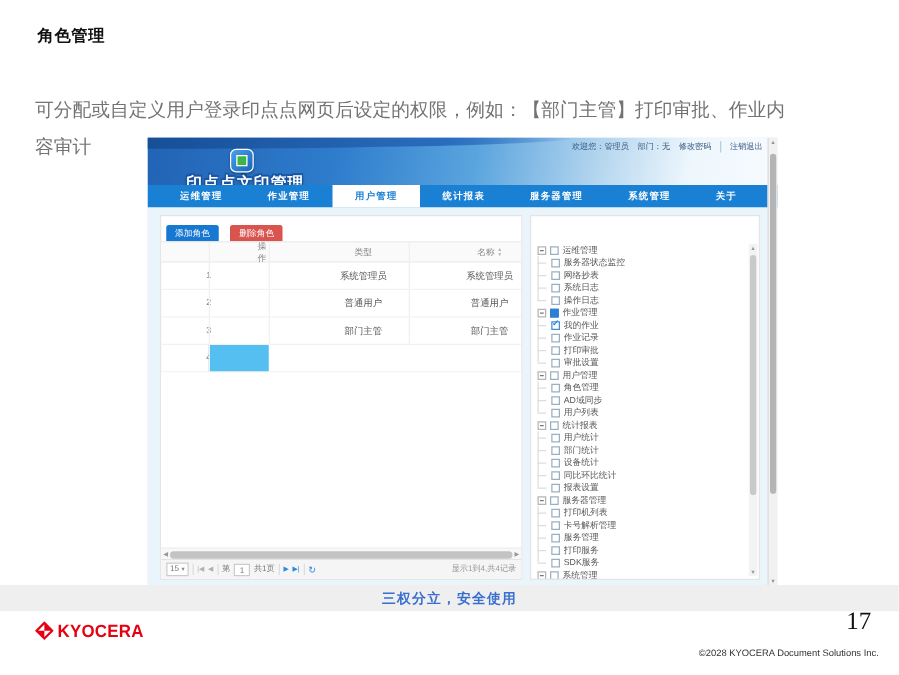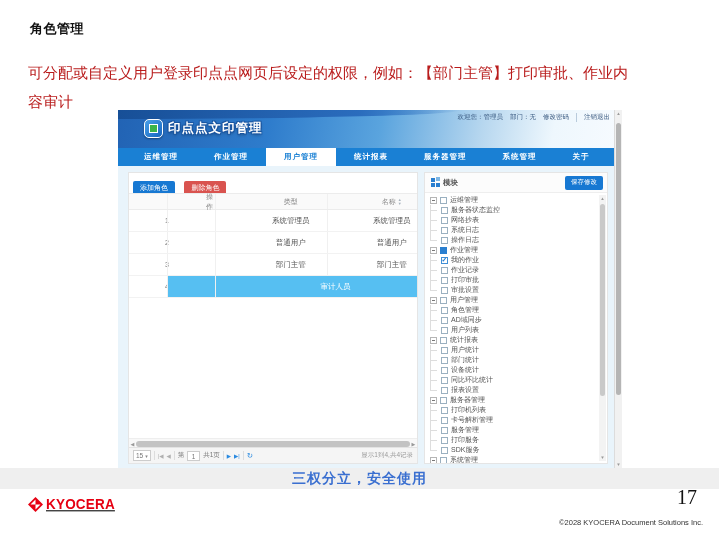--- a/index.html
+++ b/index.html
@@ -2,31 +2,31 @@
 <html><head>
 <meta charset="utf-8">
 <style>
   * { margin:0; padding:0; box-sizing:border-box; }
   html,body { width:719px; height:540px; }
   body { position:relative; overflow:hidden; background:#fff;
          font-family:"Liberation Sans", sans-serif; }
 
   
   .slide-title { position:absolute; left:30px; top:20px; font-size:13px; font-weight:bold; color:#111; letter-spacing:.5px; }
-  .slide-body  { position:absolute; left:28px; top:58px; width:614px; font-size:15px; line-height:29px; color:#b91c1c; }
+  .slide-body  { position:absolute; left:28px; top:74px; width:614px; font-size:15px; line-height:29px; color:#737373; }
 
   
   .app { position:absolute; left:118px; top:110px; width:504px; height:358px; background:#e9f4fb; overflow:hidden; }
 
   
   .app-header { position:absolute; left:0; top:0; right:0; height:38px;
     background:linear-gradient(100deg,#2263b4 0%,#2e7ccc 30%,#5aa4de 52%,#b7d7ef 72%,#eef7fd 86%,#f7fbff 100%); }
   .app-header::before { content:""; position:absolute; left:0; top:0; width:68%; height:9px;
     background:linear-gradient(90deg,#174f97,#2a6cbd 70%,rgba(42,108,189,0)); border-radius:0 0 100% 0; }
-  .logo { position:absolute; left:26px; top:9px; display:flex; align-items:center; }
+  .logo { position:absolute; left:26px; top:9px; display:flex; align-items:center;flex-direction:column; }
   .logo-icon { width:19px; height:19px; border-radius:5px; border:1.5px solid #fff;
     background:linear-gradient(135deg,#4aa0e8,#1565c0); box-shadow:0 1px 2px rgba(0,0,0,.35); position:relative; flex:none; }
   .logo-icon::after { content:""; position:absolute; left:4px; top:4px; width:7px; height:7px;
     background:#3cb44a; border:1.5px solid #fff; }
   .logo-text { margin-left:5px; font-size:12.5px; font-weight:bold; color:#fff; letter-spacing:1px;
     text-shadow:1px 1px 0 #1a55a0,-1px -1px 0 #1a55a0,1px -1px 0 #1a55a0,-1px 1px 0 #1a55a0,0 2px 3px rgba(0,0,0,.35); }
   .welcome { position:absolute; top:3px; right:12px; display:flex; gap:7px; align-items:center;
     font-size:6.5px; color:#3a5a80; }
   .welcome .w-link { cursor:pointer; }
   .welcome .w-logout { border-left:1px solid #b9cbdc; padding-left:7px; }
@@ -108,24 +108,24 @@
   .sb-up { top:1px; } .sb-down { bottom:1px; }
 
   
   .page-scrollbar { position:absolute; right:0; top:0; bottom:0; width:8px; background:#f1f1f1;
     border-left:1px solid #dcdcdc; }
   .ps-thumb { position:absolute; top:13px; height:76%; left:1px; right:1px; background:#b5b5b5; border-radius:3px; }
 
   
   .caption-bar { position:absolute; left:0; right:0; top:468px; height:21px; background:#efefef;
     display:flex; align-items:center; justify-content:center; }
-  .caption-text { color:#3a6fd0; font-size:14px; font-weight:bold; letter-spacing:1px; }
-
-  
-  .brand { position:absolute; left:28px; top:497px; display:flex; gap:3px;text-decoration:underline; }
+  .caption-text { color:#3a6fd0; font-size:11px; font-weight:bold; letter-spacing:1px; }
+
+  
+  .brand { position:absolute; left:28px; top:497px; display:flex; gap:3px; }
   .brand-text { color:#e60012; font-weight:bold; font-size:13.5px; letter-spacing:.2px; transform:scaleY(1.05); }
   .page-number { position:absolute; right:22px; top:486px; font-family:"Liberation Serif", serif;
     font-size:20px; color:#111; }
   .copyright { position:absolute; right:16px; top:518px; font-size:7.5px; color:#333; }
 </style>
 </head>
 <body>
 
 <div class="slide-title">角色管理</div>
 <div class="slide-body">可分配或自定义用户登录印点点网页后设定的权限，例如：【部门主管】打印审批、作业内容审计</div>
@@ -188,21 +188,20 @@
       </div>
       <div class="trow">
         <div class="cell c-num">3</div>
         <div class="cell c-op"></div>
         <div class="cell c-type">部门主管</div>
         <div class="cell c-name">部门主管</div>
       </div>
       <div class="trow selected">
         <div class="cell c-num">4</div>
         <div class="cell c-op"></div>
-        <div class="cell c-type">审计人员</div>
       </div>
       <div class="tspacer"></div>
       <div class="hscroll">
         <span class="hs-arrow hs-left">◀</span>
         <div class="hs-thumb"></div>
         <span class="hs-arrow hs-right">▶</span>
       </div>
       <div class="pager">
         <span class="page-size">
           <span>15</span>
@@ -218,25 +217,20 @@
         <span class="pg-sep"></span>
         <span class="pg-ico ico-blue">▶</span>
         <span class="pg-ico ico-blue">▶|</span>
         <span class="pg-sep"></span>
         <span class="pg-ico ico-blue" style="font-size:7.5px;">↻</span>
         <span class="pg-summary">显示1到4,共4记录</span>
       </div>
     </div>
 
     <div class="right-panel">
-      <div class="rp-header">
-        <span class="grid-icon"></span>
-        <span class="rp-title">模块</span>
-        <span class="btn btn-save" style="margin-left:auto;margin-right:0;">保存修改</span>
-      </div>
       <div class="tree">
         <div class="ti">
             <span class="exp"></span>
             <span class="cb"></span>
             <span>运维管理</span>
           </div>
         <div class="ti c">
             <span class="conn"></span>
             <span class="cb"></span>
             <span>服务器状态监控</span>

